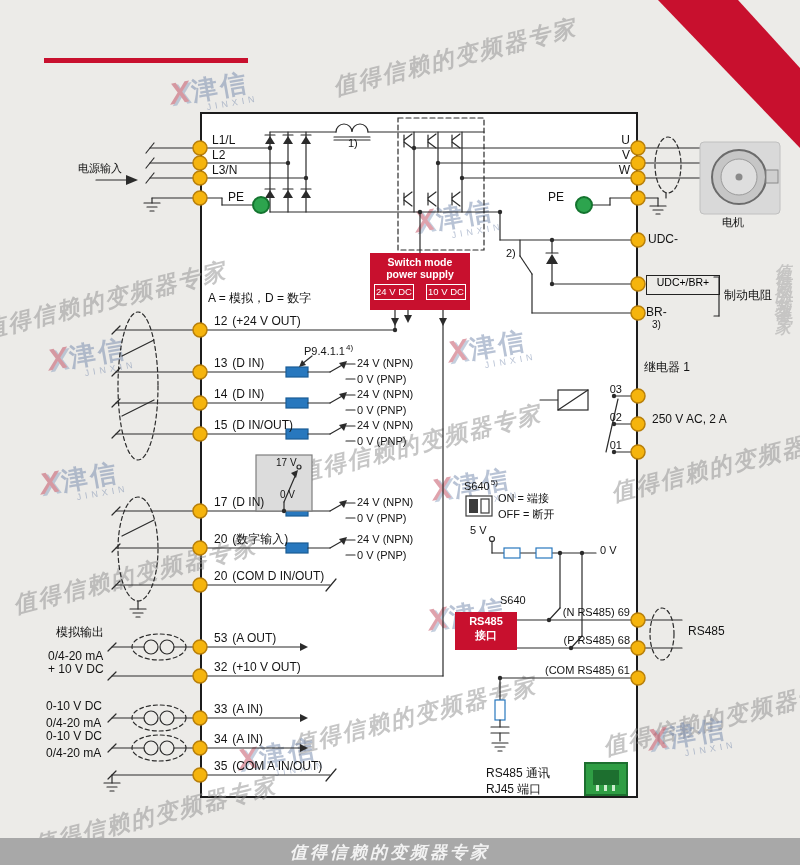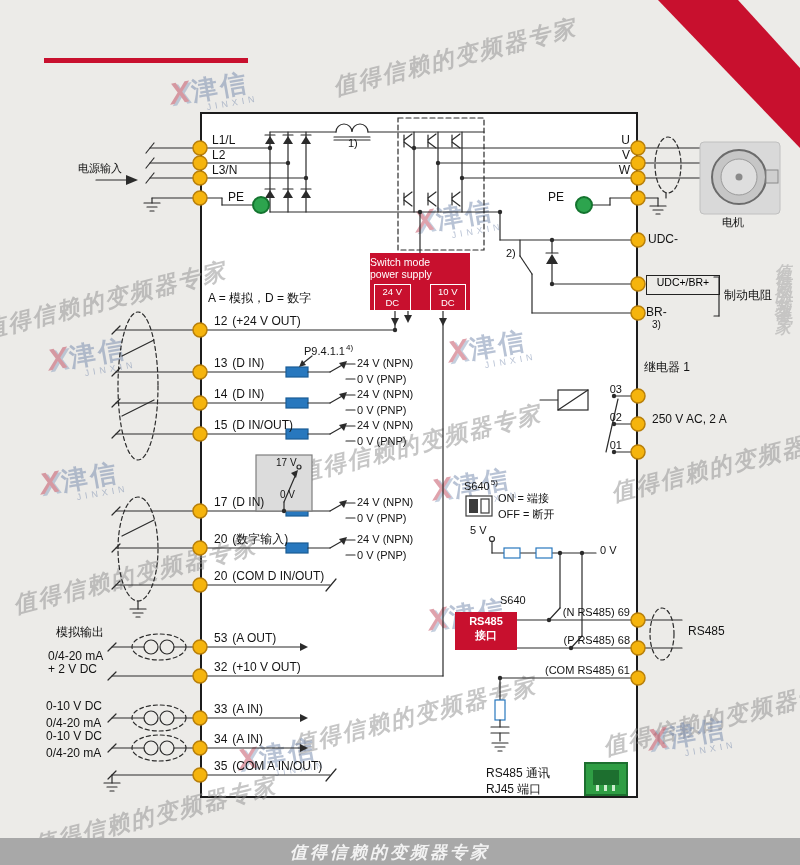--- a/index.html
+++ b/index.html
@@ -9,22 +9,22 @@
   .lbl{position:absolute;font-size:12px;color:#141414;white-space:nowrap;z-index:5;line-height:1.15}
   .f10{font-size:10px}.f11{font-size:11px}.f13{font-size:11px}
   .gap{margin-left:5px}
   .sup{font-size:8px;vertical-align:super;margin-left:1px}
   .ra{text-align:right}
   .title{position:absolute;left:44px;top:12px;font-size:33px;font-weight:bold;letter-spacing:3px;color:#111;z-index:8}
   .title-underline{position:absolute;left:44px;top:58px;width:204px;height:5px;background:#c8102e;z-index:8}
   .ribbon{position:absolute;left:0;top:0;z-index:7;pointer-events:none}
   .udc-box{position:absolute;left:646px;top:275px;width:72px;height:18px;border:1.2px solid #222;z-index:5;display:flex;align-items:flex-start;justify-content:center;font-size:10.5px;white-space:nowrap}
   .psu{position:absolute;left:370px;top:253px;width:100px;height:57px;background:#c8102e;z-index:5;box-sizing:border-box;padding-top:3px}
-  .psu .t{color:#fff;font-size:10.5px;font-weight:normal;line-height:1.18}
-  .psu .cells{display:flex;gap:19px;padding:3px 4px 0}
+  .psu .t{color:#fff;font-size:10.5px;font-weight:bold;text-align:center;line-height:1.18}
+  .psu .cells{display:flex;gap:12px;padding:3px 4px 0}
   .psu .cell{flex:1;border:1px solid #fff;color:#fff;font-size:9.5px;text-align:center;padding:1px 0 2px}
   .rsbox{position:absolute;left:455px;top:612px;width:62px;height:38px;background:#c8102e;z-index:5;color:#fff;font-weight:bold;font-size:11px;text-align:center;padding-top:2px;box-sizing:border-box;line-height:1.3}
   .rj45{position:absolute;left:584px;top:762px;width:44px;height:34px;background:#2f9e44;border:2px solid #1d6f2f;box-sizing:border-box;z-index:5}
   .rj45 .inner{position:absolute;left:7px;top:6px;width:26px;height:15px;background:#1d6f2f}
   .rj45 .pin{position:absolute;bottom:3px;width:3px;height:6px;background:#cdeccf}
   .bottom-bar{position:absolute;left:0;top:838px;width:800px;height:27px;background:#a8a8a8;z-index:6}
   .wm-script{position:absolute;font-family:"DejaVu Serif",serif;font-style:italic;font-weight:bold;font-size:23px;letter-spacing:2px;color:#8f8f8f;opacity:.5;transform:rotate(-14deg);white-space:nowrap;z-index:2}
   .wm-vert{position:absolute;left:772px;top:250px;font-family:"DejaVu Serif",serif;font-style:italic;font-weight:bold;font-size:16px;color:#8f8f8f;opacity:.4;writing-mode:vertical-rl;letter-spacing:6px;z-index:2}
   .wm-bar{position:absolute;left:290px;top:841px;font-family:"DejaVu Serif",serif;font-style:italic;font-weight:bold;font-size:17px;letter-spacing:3px;color:rgba(255,255,255,.85);z-index:7;white-space:nowrap}
   .wm-brand{position:absolute;transform:rotate(-10deg);opacity:.5;z-index:2;line-height:1;white-space:nowrap}
@@ -389,21 +389,21 @@
   </svg>
 
   <div class="lbl f13" style="left:78px;top:162px">电源输入</div>
   <div class="lbl" style="left:212px;top:134px">L1/L</div>
   <div class="lbl" style="left:212px;top:149px">L2</div>
   <div class="lbl" style="left:212px;top:164px">L3/N</div>
   <div class="lbl" style="left:228px;top:191px">PE</div>
   <div class="lbl" style="left:208px;top:292px">A = 模拟，D = 数字</div>
   <div class="lbl" style="left:56px;top:626px">模拟输出</div>
   <div class="lbl" style="left:48px;top:650px">0/4-20 mA</div>
-  <div class="lbl" style="left:48px;top:663px">+ 2 V DC</div>
+  <div class="lbl" style="left:48px;top:663px">+ 10 V DC</div>
   <div class="lbl" style="left:46px;top:700px">0-10 V DC</div>
   <div class="lbl" style="left:46px;top:717px">0/4-20 mA</div>
   <div class="lbl" style="left:46px;top:730px">0-10 V DC</div>
   <div class="lbl" style="left:46px;top:747px">0/4-20 mA</div>
 
   <div class="lbl" style="left:214px;top:315px"><span>12</span><span class="gap">(+24 V OUT)</span></div>
   <div class="lbl" style="left:214px;top:357px"><span>13</span><span class="gap">(D IN)</span></div>
   <div class="lbl" style="left:214px;top:388px"><span>14</span><span class="gap">(D IN)</span></div>
   <div class="lbl" style="left:214px;top:419px"><span>15</span><span class="gap">(D IN/OUT)</span></div>
   <div class="lbl" style="left:214px;top:496px"><span>17</span><span class="gap">(D IN)</span></div>

